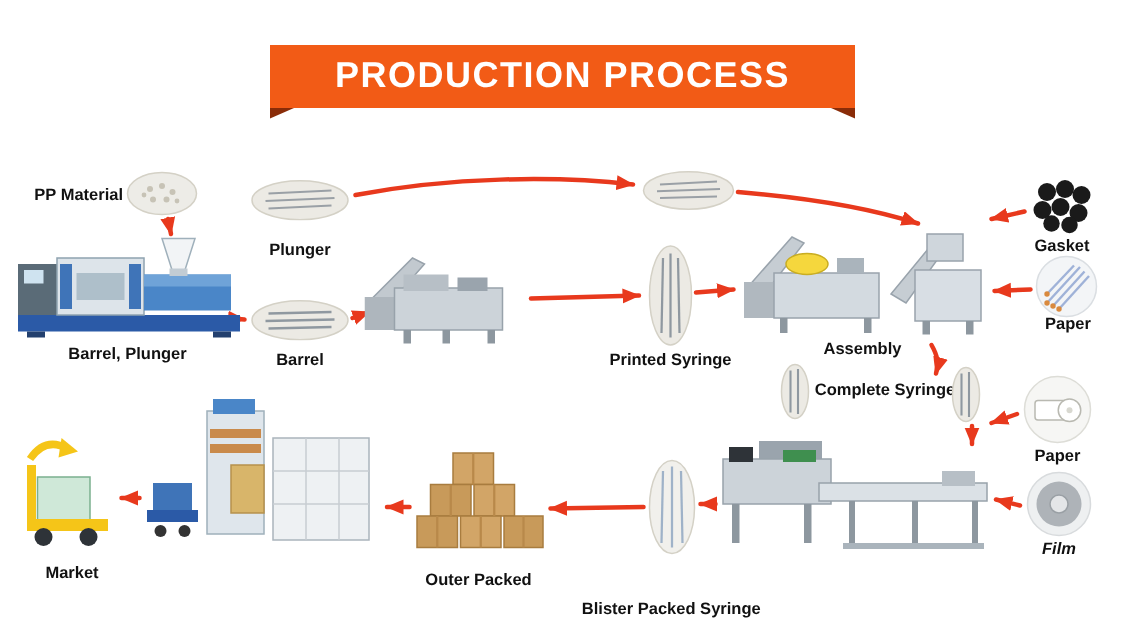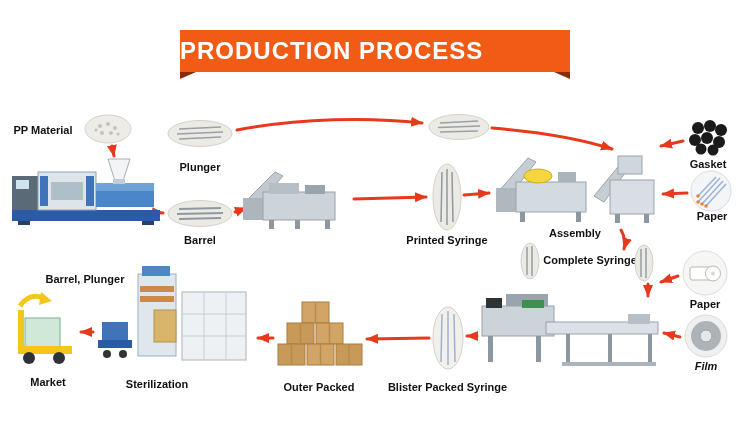--- a/index.html
+++ b/index.html
@@ -2,21 +2,21 @@
 <html><head>
 <meta charset="utf-8">
 <style>
   html,body{margin:0;padding:0;background:#ffffff;}
   .stage{
     position:relative;width:750px;height:421px;background:#ffffff;overflow:hidden;
     font-family:"Liberation Sans", sans-serif;color:#111;
   }
   .banner{
     position:absolute;left:180px;top:30px;width:390px;height:42px;
-    background:#f25b16;display:flex;align-items:center;
+    background:#f25b16;display:flex;align-items:center;justify-content:center;
   }
   .banner-title{
     color:#ffffff;font-weight:bold;font-size:24px;letter-spacing:1px;white-space:nowrap;
   }
   .fold{position:absolute;width:0;height:0;}
   .fold-left{left:180px;top:72px;border-top:7px solid #8a2c08;border-left:16px solid transparent;transform:scaleX(-1);}
   .fold-right{left:554px;top:72px;border-top:7px solid #8a2c08;border-right:16px solid transparent;transform:scaleX(-1);}
   .img{position:absolute;}
   .img svg{display:block;width:100%;height:100%;}
   .node-label{
@@ -70,40 +70,40 @@
         <circle cx="16" cy="12" r="2"></circle>
           <circle cx="24" cy="10" r="2"></circle>
           <circle cx="31" cy="14" r="2"></circle>
         <circle cx="18" cy="19" r="2"></circle>
           <circle cx="27" cy="19" r="2"></circle>
           <circle cx="34" cy="20" r="1.6"></circle>
         <circle cx="12" cy="16" r="1.6"></circle>
       </g>
     </svg>
   </div>
-  <div class="node-label" style="left:4px;top:124px;width:78px;text-align:center;">PP Material</div>
+  <div class="node-label" style="left:4px;top:124px;width:78px;text-align:right;">PP Material</div>
 
   <div class="img" style="left:10px;top:156px;width:152px;height:70px;">
     <svg viewBox="0 0 152 70">
       <rect x="2" y="54" width="148" height="11" fill="#2b5aa7"></rect>
       <rect x="8" y="65" width="12" height="4" fill="#23406e"></rect>
       <rect x="132" y="65" width="12" height="4" fill="#23406e"></rect>
       <rect x="2" y="20" width="26" height="34" fill="#5a6b77"></rect>
       <rect x="6" y="24" width="13" height="9" fill="#cfe3f0"></rect>
       <rect x="28" y="16" width="58" height="38" fill="#dde4ea" stroke="#8fa3b0"></rect>
       <rect x="30" y="20" width="8" height="30" fill="#3f74b8"></rect>
       <rect x="76" y="20" width="8" height="30" fill="#3f74b8"></rect>
       <rect x="41" y="26" width="32" height="18" fill="#aebfca"></rect>
       <rect x="86" y="27" width="58" height="24" fill="#4a86c8"></rect>
       <rect x="86" y="27" width="58" height="8" fill="#6fa3d8"></rect>
       <polygon points="98,3 120,3 113,25 105,25" fill="#f2f4f6" stroke="#9fb0bb"></polygon>
       <rect x="103" y="23" width="12" height="5" fill="#c2ccd4"></rect>
     </svg>
   </div>
-  <div class="node-label" style="left:15px;top:230px;width:140px;margin-top:43px;">Barrel, Plunger</div>
+  <div class="node-label" style="left:15px;top:230px;width:140px;">Barrel, Plunger</div>
 
   <div class="img" style="left:167px;top:120px;width:66px;height:27px;">
     <svg viewBox="0 0 66 27">
       <ellipse cx="33" cy="13.5" rx="32" ry="13" fill="#eceae4" stroke="#d4d1c6"></ellipse>
       <g stroke="#9aa0a6" stroke-width="1.5">
         <line x1="12" y1="9" x2="54" y2="7"></line>
         <line x1="10" y1="14" x2="56" y2="12"></line>
         <line x1="12" y1="19" x2="54" y2="17"></line>
       </g>
     </svg>
@@ -266,21 +266,21 @@
   <div class="img" style="left:432px;top:306px;width:32px;height:64px;">
     <svg viewBox="0 0 32 64">
       <ellipse cx="16" cy="32" rx="15" ry="31" fill="#f1f0ec" stroke="#d4d1c6"></ellipse>
       <g stroke="#9fb2c8" stroke-width="1.5">
         <line x1="10" y1="8" x2="9" y2="56"></line>
         <line x1="16" y1="5" x2="16" y2="59"></line>
         <line x1="22" y1="8" x2="23" y2="56"></line>
       </g>
     </svg>
   </div>
-  <div class="node-label" style="left:385px;top:381px;width:125px;">Blister Packed Syringe</div>
+  <div class="node-label" style="left:385px;top:400px;width:125px;">Blister Packed Syringe</div>
 
   <div class="img" style="left:276px;top:296px;width:88px;height:74px;">
     <svg viewBox="0 0 88 74">
       <g stroke="#a87c3f" stroke-width="1">
         <rect x="26" y="6" width="27" height="21" fill="#d2a567"></rect>
         <rect x="11" y="27" width="27" height="21" fill="#c89a5a"></rect>
         <rect x="40" y="27" width="27" height="21" fill="#d2a567"></rect>
         <rect x="2" y="48" width="27" height="21" fill="#c89a5a"></rect>
         <rect x="31" y="48" width="27" height="21" fill="#d2a567"></rect>
         <rect x="60" y="48" width="26" height="21" fill="#c89a5a"></rect>
@@ -310,21 +310,20 @@
       <rect x="46" y="4" width="28" height="10" fill="#4a86c8"></rect>
       <rect x="44" y="24" width="34" height="6" fill="#c98a4b"></rect>
       <rect x="44" y="34" width="34" height="6" fill="#c98a4b"></rect>
       <rect x="58" y="48" width="22" height="32" fill="#d8b56a" stroke="#b6914c"></rect>
       <rect x="6" y="60" width="26" height="20" fill="#3f74b8"></rect>
       <rect x="2" y="78" width="34" height="8" fill="#2b5aa7"></rect>
       <circle cx="11" cy="92" r="4" fill="#333333"></circle>
       <circle cx="27" cy="92" r="4" fill="#333333"></circle>
     </svg>
   </div>
-  <div class="node-label" style="left:102px;top:378px;width:110px;">Sterilization</div>
 
   <div class="img" style="left:10px;top:286px;width:78px;height:80px;">
     <svg viewBox="0 0 78 80">
       <path d="M10,20 q10,-15 25,-7" stroke="#f5c518" stroke-width="5" fill="none"></path>
       <polygon points="31,6 42,15 29,19" fill="#f5c518"></polygon>
       <rect x="8" y="24" width="6" height="40" fill="#f5c518"></rect>
       <rect x="15" y="32" width="35" height="30" fill="#cfe8d8" stroke="#7bb08f"></rect>
       <rect x="8" y="60" width="54" height="8" fill="#f5c518"></rect>
       <circle cx="19" cy="72" r="6" fill="#2e3338"></circle>
       <circle cx="49" cy="72" r="6" fill="#2e3338"></circle>

